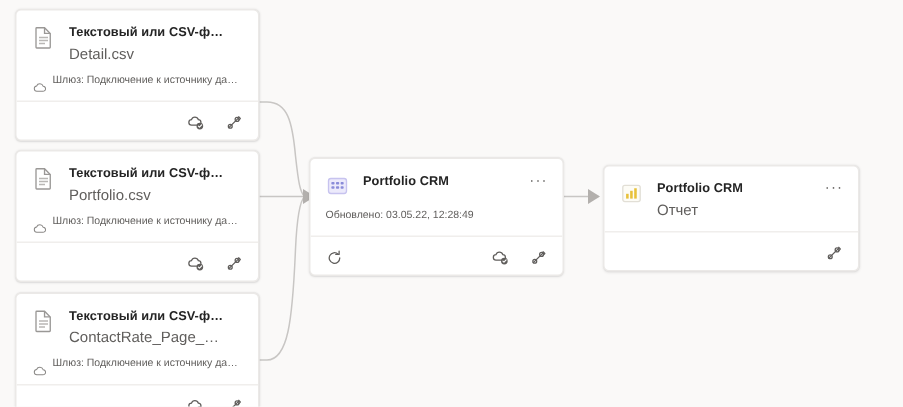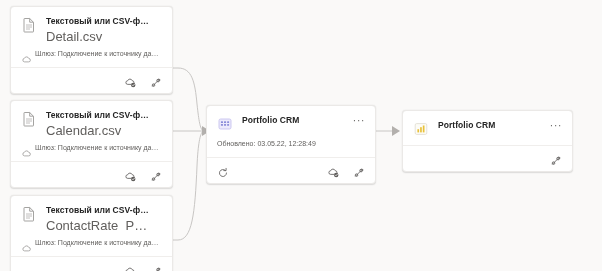--- a/index.html
+++ b/index.html
@@ -82,28 +82,27 @@
     font-weight: bold;
     color: #242424;
     line-height: 11px;
     letter-spacing: 0.05px;
     white-space: nowrap;
     overflow: hidden;
     text-overflow: ellipsis;
   }
 
   .card-subtitle {
-    font-size: 13px;
+    font-size: 10px;
     color: #605e5c;
     line-height: 10px;
     margin-top: 5px;
     white-space: nowrap;
     overflow: hidden;
     text-overflow: ellipsis;
-    text-decoration: underline;
   }
 
   .card-meta {
     font-size: 7px;
     color: #605e5c;
     line-height: 10px;
     margin-top: 7px;
     white-space: nowrap;
     overflow: hidden;
     text-overflow: ellipsis;
@@ -244,21 +243,21 @@
       <div class="card-head">
         <span class="type-icon">
           <svg viewBox="0 0 16 16" width="16" height="16">
             <path d="M3.5 1.5h5.2l3.8 3.8v9.2a.5.5 0 0 1-.5.5H3.5a.5.5 0 0 1-.5-.5V2a.5.5 0 0 1 .5-.5z" fill="#ffffff" stroke="#9a9896" stroke-width="0.9"></path>
             <path d="M8.7 1.6v3.6h3.7" fill="none" stroke="#9a9896" stroke-width="0.9"></path>
             <path d="M5 8h6M5 10h6M5 12h4" stroke="#b9b7b5" stroke-width="0.9"></path>
           </svg>
         </span>
         <span class="head-text">
           <div class="card-title">Текстовый или CSV-файл</div>
-          <div class="card-subtitle">Calendar.csv</div>
+          <div class="card-subtitle">Portfolio.csv</div>
         </span>
       </div>
       <div class="gw-line">
         <span class="gw-icon">
           <svg viewBox="0 0 12 12" width="9" height="9">
             <path d="M3.4 9.2a2.4 2.4 0 0 1-.2-4.77A3.1 3.1 0 0 1 9 4.6a2.3 2.3 0 0 1-.3 4.6z" fill="none" stroke="#8a8886" stroke-width="0.9"></path>
           </svg>
         </span>
         <span class="gw-text">Шлюз: Подключение к источнику данн...</span>
       </div>
@@ -385,20 +384,21 @@
         <span class="type-icon">
           <svg viewBox="0 0 16 16" width="16" height="16">
             <rect x="2.2" y="2.6" width="11.6" height="10.8" rx="1.4" fill="#fdfcf6" stroke="#e2dfd6" stroke-width="0.9"></rect>
             <rect x="4.4" y="8.2" width="1.7" height="3.2" fill="#e8c13b"></rect>
             <rect x="7.1" y="6.2" width="1.7" height="5.2" fill="#e8c13b"></rect>
             <rect x="9.8" y="4.5" width="1.7" height="6.9" fill="#e8c13b"></rect>
           </svg>
         </span>
         <span class="head-text">
           <div class="card-title">Portfolio CRM</div>
+          <div class="card-subtitle">Отчет</div>
         </span>
       </div>
       <div class="more-btn">···</div>
     </div>
     <div class="card-footer">
       <div class="footer-right">
         <span class="f-icon">
           <svg viewBox="0 0 14 14" width="12" height="12">
             <path d="M3 10.6L10.4 3.2" stroke="#605e5c" stroke-width="1" stroke-linecap="round"></path>
             <circle cx="4.1" cy="9.5" r="1.5" fill="none" stroke="#605e5c" stroke-width="1"></circle>

